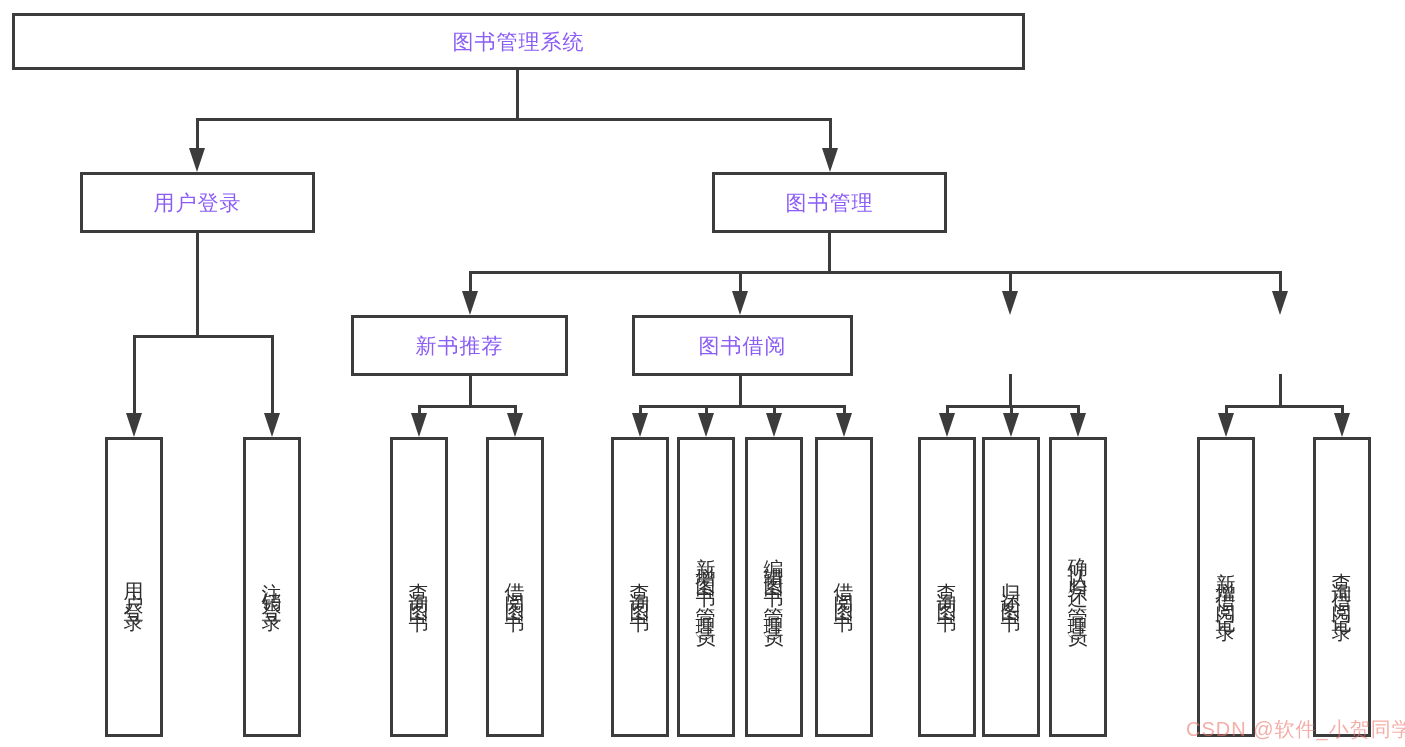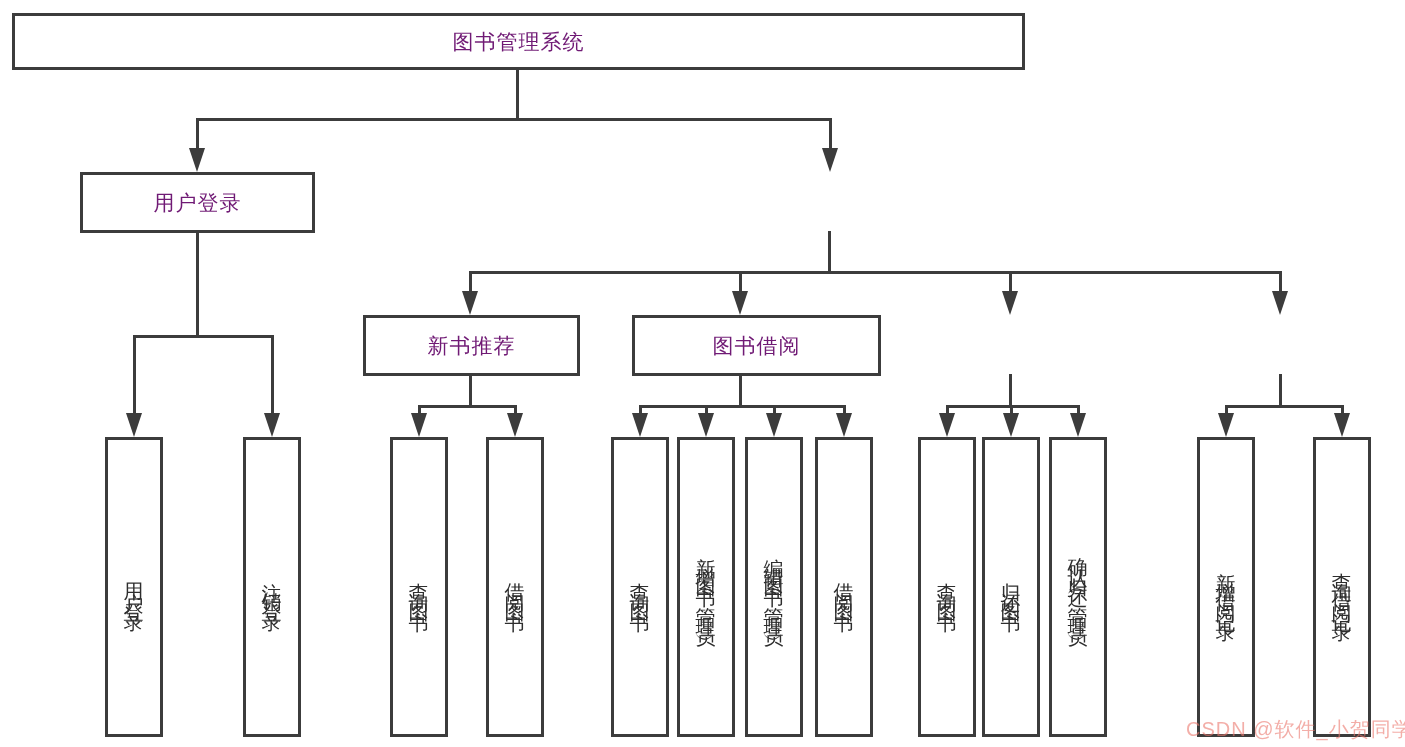--- a/index.html
+++ b/index.html
@@ -17,21 +17,21 @@
     border:3px solid #3c3c3c;
     background:#ffffff;
     display:flex;
     align-items:center;
     justify-content:center;
   }
   .node .hlabel{
     font-size:21px;
     letter-spacing:1px;
     white-space:nowrap;
-    color:#701a75;
+    color:#8b5cf6;
   }
   .node .vlabel{
     writing-mode:vertical-rl;
     text-orientation:mixed;
     font-size:20px;
     line-height:1;
     letter-spacing:10px;
     white-space:nowrap;
     color:#2e2e2e;
   }
@@ -65,43 +65,46 @@
   <div class="vl" style="left:516px;top:68px;height:52px"></div>
   <div class="hl" style="left:196px;top:118px;width:636px"></div>
   <div class="vl" style="left:196px;top:118px;height:34px"></div>
   <div class="ar" style="left:189px;top:148px"></div>
   <div class="vl" style="left:829px;top:118px;height:34px"></div>
   <div class="ar" style="left:822px;top:148px"></div>
 
   <div class="node" style="left:80px;top:172px;width:235px;height:61px">
     <span class="hlabel">用户登录</span>
   </div>
+  <div class="node" style="left:712px;top:172px;width:235px;height:61px">
+    <span class="hlabel">图书管理</span>
+  </div>
 
   <div class="vl" style="left:196px;top:231px;height:106px"></div>
   <div class="hl" style="left:133px;top:335px;width:141px"></div>
   <div class="vl" style="left:133px;top:335px;height:82px"></div>
   <div class="ar" style="left:126px;top:413px"></div>
   <div class="vl" style="left:271px;top:335px;height:82px"></div>
   <div class="ar" style="left:264px;top:413px"></div>
 
   <div class="vl" style="left:828px;top:231px;height:42px"></div>
   <div class="hl" style="left:469px;top:271px;width:813px"></div>
   <div class="vl" style="left:469px;top:271px;height:22px"></div>
   <div class="ar" style="left:462px;top:291px"></div>
   <div class="vl" style="left:739px;top:271px;height:22px"></div>
   <div class="ar" style="left:732px;top:291px"></div>
   <div class="vl" style="left:1009px;top:271px;height:22px"></div>
   <div class="ar" style="left:1002px;top:291px"></div>
   <div class="vl" style="left:1279px;top:271px;height:22px"></div>
   <div class="ar" style="left:1272px;top:291px"></div>
 
-  <div class="node" style="left:363px;top:315px;width:217px;height:61px">
+  <div class="node" style="left:351px;top:315px;width:217px;height:61px">
     <span class="hlabel">新书推荐</span>
   </div>
-  <div class="node" style="left:632px;top:315px;width:249px;height:61px">
+  <div class="node" style="left:632px;top:315px;width:221px;height:61px">
     <span class="hlabel">图书借阅</span>
   </div>
 
   <div class="vl" style="left:469px;top:374px;height:33px"></div>
   <div class="hl" style="left:418px;top:405px;width:99px"></div>
   <div class="vl" style="left:739px;top:374px;height:33px"></div>
   <div class="hl" style="left:639px;top:405px;width:207px"></div>
   <div class="vl" style="left:1009px;top:374px;height:33px"></div>
   <div class="hl" style="left:946px;top:405px;width:134px"></div>
   <div class="vl" style="left:1279px;top:374px;height:33px"></div>

